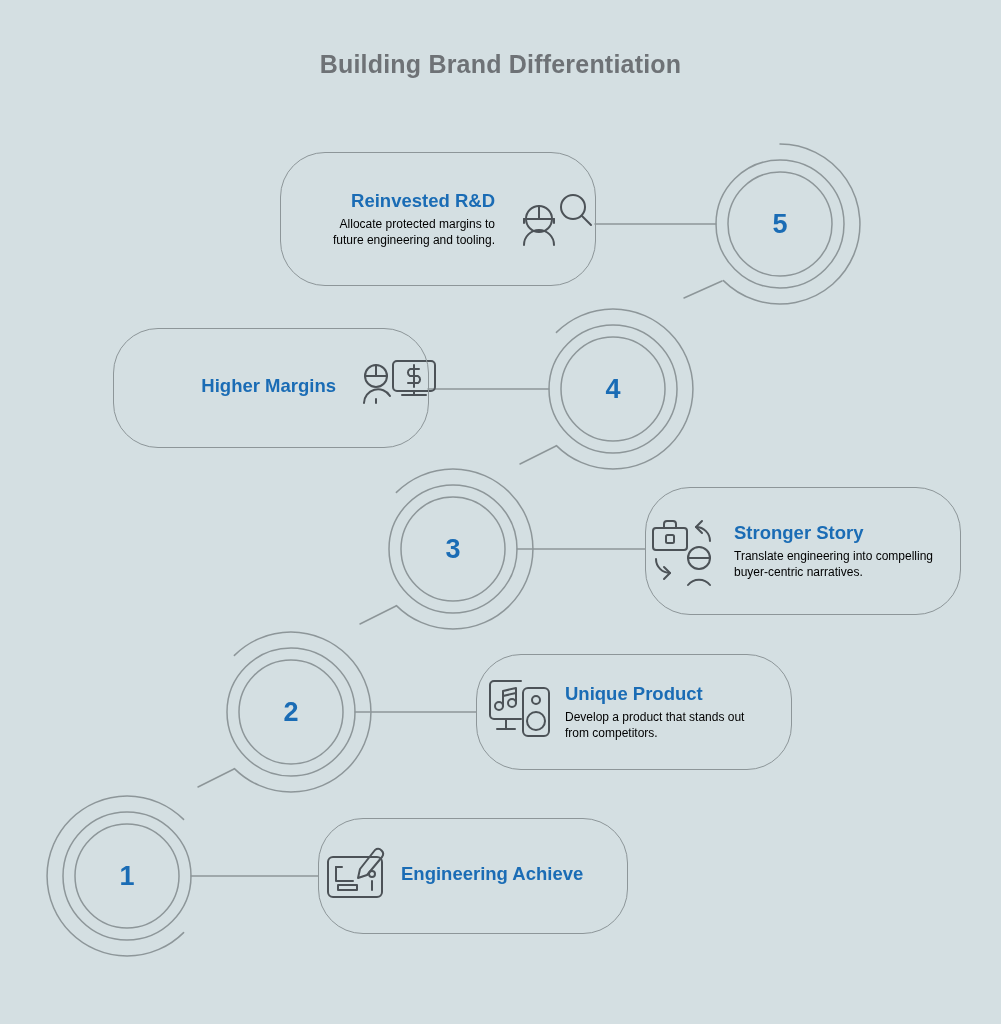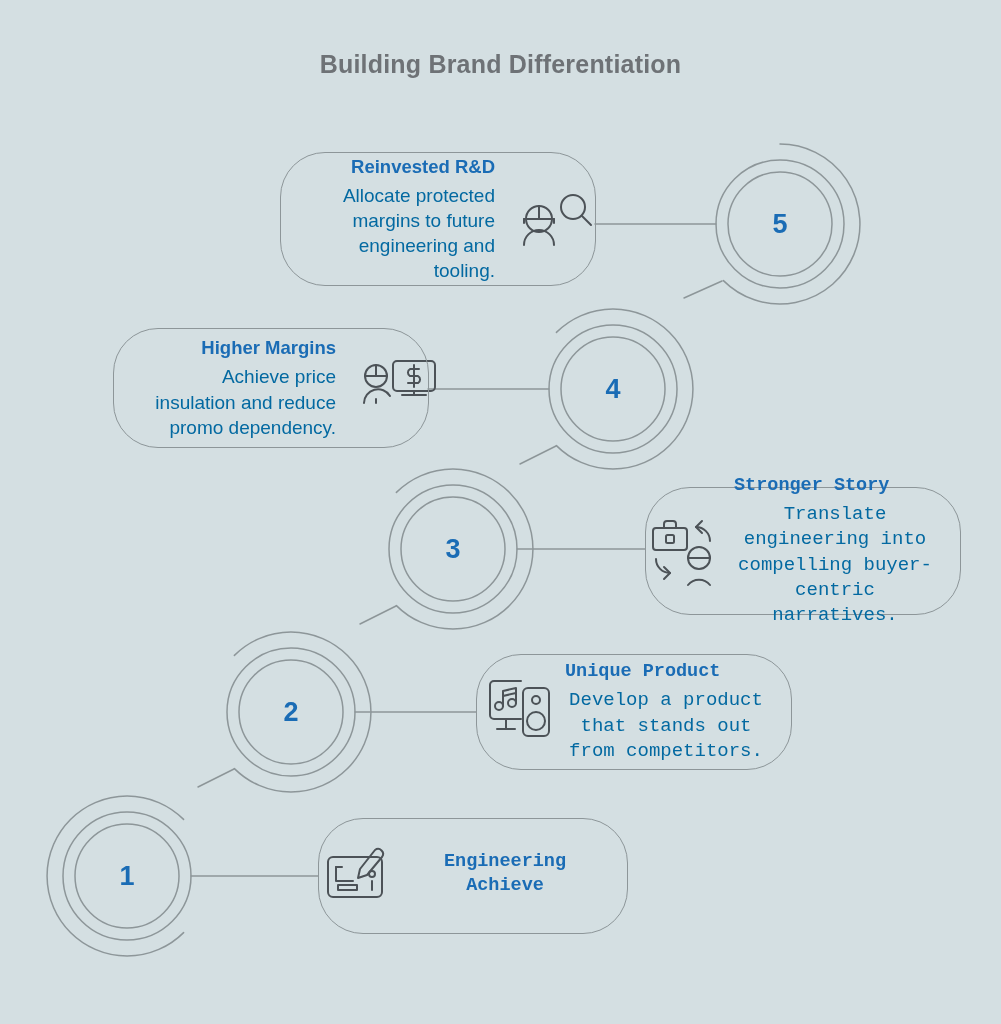--- a/index.html
+++ b/index.html
@@ -34,27 +34,27 @@
   }
   .card .txt{display:flex;flex-direction:column;justify-content:center;}
   .card .title{
     color:#1a6cb5;
     font-weight:bold;
     font-size:18.5px;
     line-height:1.25;
     margin-bottom:5px;
   }
   .card .desc{
-    color:#0369a1;
-    font-size:19px;
+    color:#000000;
+    font-size:12px;
     line-height:1.32;
   }
   .card.right-icon{flex-direction:row;}
   .card.right-icon .txt{text-align:right;align-items:flex-end;}
-  .card.left-icon .txt{text-align:center;align-items:flex-start;font-family:Liberation Mono, monospace;}
+  .card.left-icon .txt{text-align:left;align-items:flex-start;}
   .icon-wrap{flex:0 0 auto;display:flex;align-items:center;justify-content:center;}
 
   .num{
     position:absolute;
     color:#1a6cb5;
     font-size:27px;
     font-weight:bold;
     text-align:center;
     transform:translate(-50%,-50%);
     pointer-events:none;
@@ -192,21 +192,20 @@
     <div class="txt" style="flex:1 1 auto;">
       <div class="title">Reinvested R&amp;D</div>
       <div class="desc">Allocate protected margins to future engineering and tooling.</div>
     </div>
     <div class="icon-wrap" style="width:88px;"></div>
   </div>
 
   <div class="card right-icon" style="left:113px;top:328px;width:316px;height:120px;padding:0 12px 0 26px;">
     <div class="txt" style="flex:1 1 auto;">
       <div class="title">Higher Margins</div>
-      <div class="desc">Achieve price insulation and reduce promo dependency.</div>
     </div>
     <div class="icon-wrap" style="width:80px;"></div>
   </div>
 
   <div class="card left-icon" style="left:645px;top:487px;width:316px;height:128px;padding:0 24px 0 12px;">
     <div class="icon-wrap" style="width:76px;"></div>
     <div class="txt" style="flex:1 1 auto;">
       <div class="title">Stronger Story</div>
       <div class="desc">Translate engineering into compelling buyer-centric narratives.</div>
     </div>

